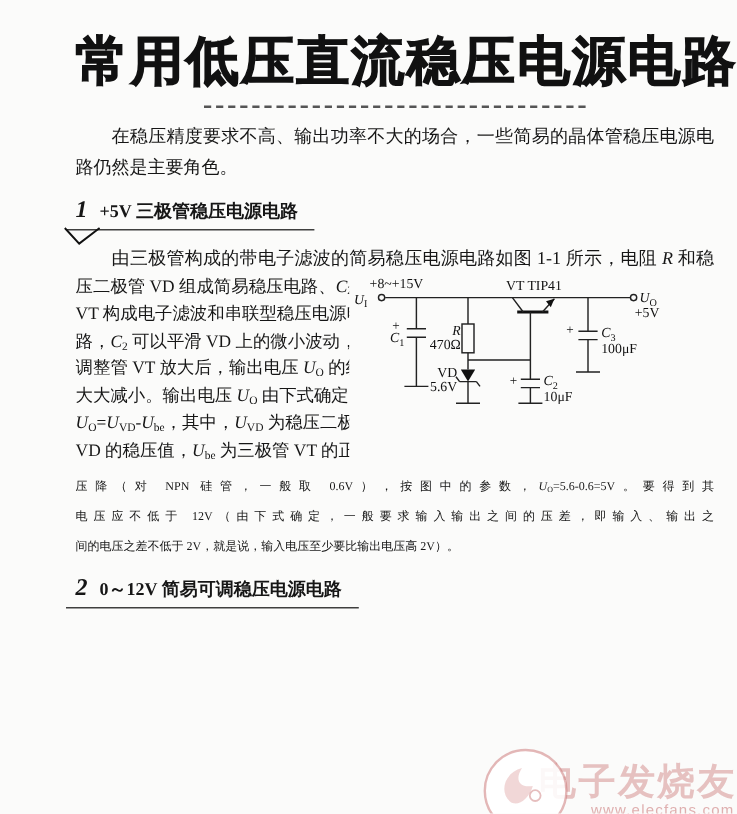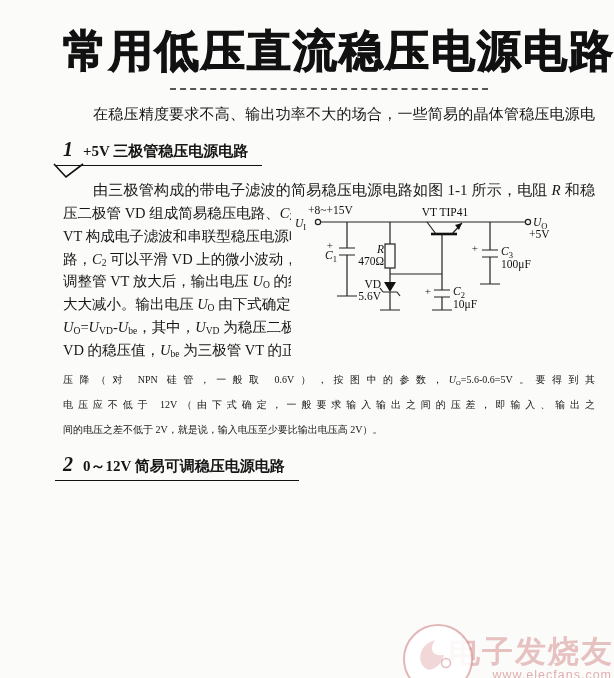--- a/index.html
+++ b/index.html
@@ -114,20 +114,21 @@
 <div class="page">
   <div class="content">
 
     <h1 class="doc-title">常用低压直流稳压电源电路</h1>
     <div class="title-dashes"></div>
 
 
 
     <div class="para p-sec1">
         <div class="tline j ind">在稳压精度要求不高、输出功率不大的场合，一些简易的晶体管稳压电源电</div>
+        <div class="tline">路仍然是主要角色。</div>
       </div>
 
     <div class="subhead">
       <span class="subnum">1</span><span class="subtitle">+5V 三极管稳压电源电路</span>
       <svg class="flourish" width="36" height="17">
         <polyline points="1,1 13,14 30,1" fill="none" stroke="#111" stroke-width="1.6"></polyline>
       </svg>
     </div>
 
     <div class="tline j ind p3-first">由三极管构成的带电子滤波的简易稳压电源电路如图 1-1 所示，电阻 <i>R</i> 和稳</div>

